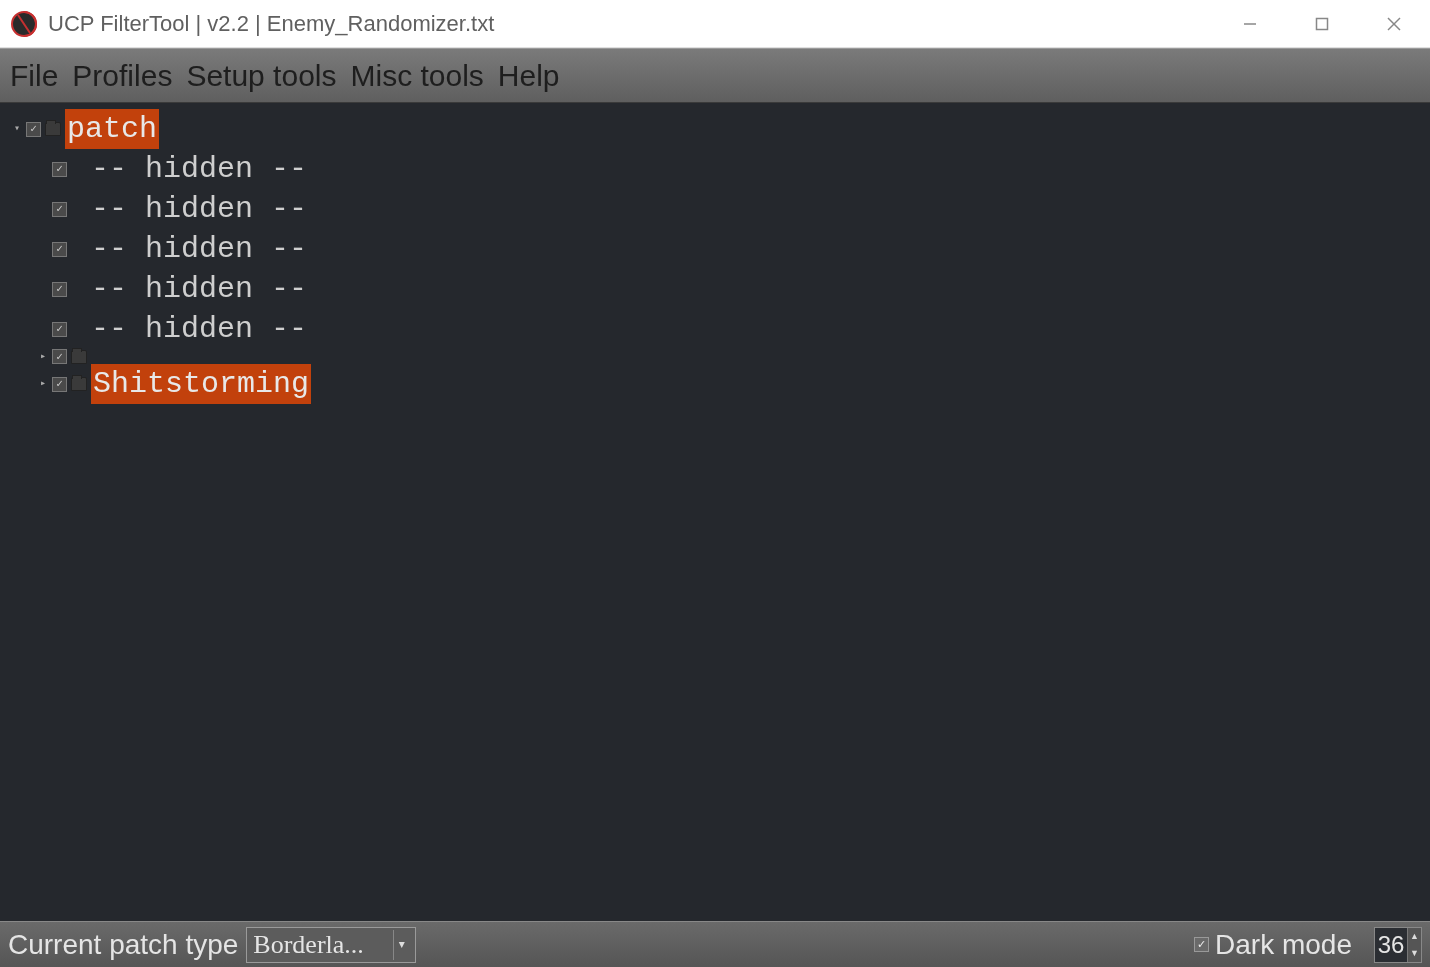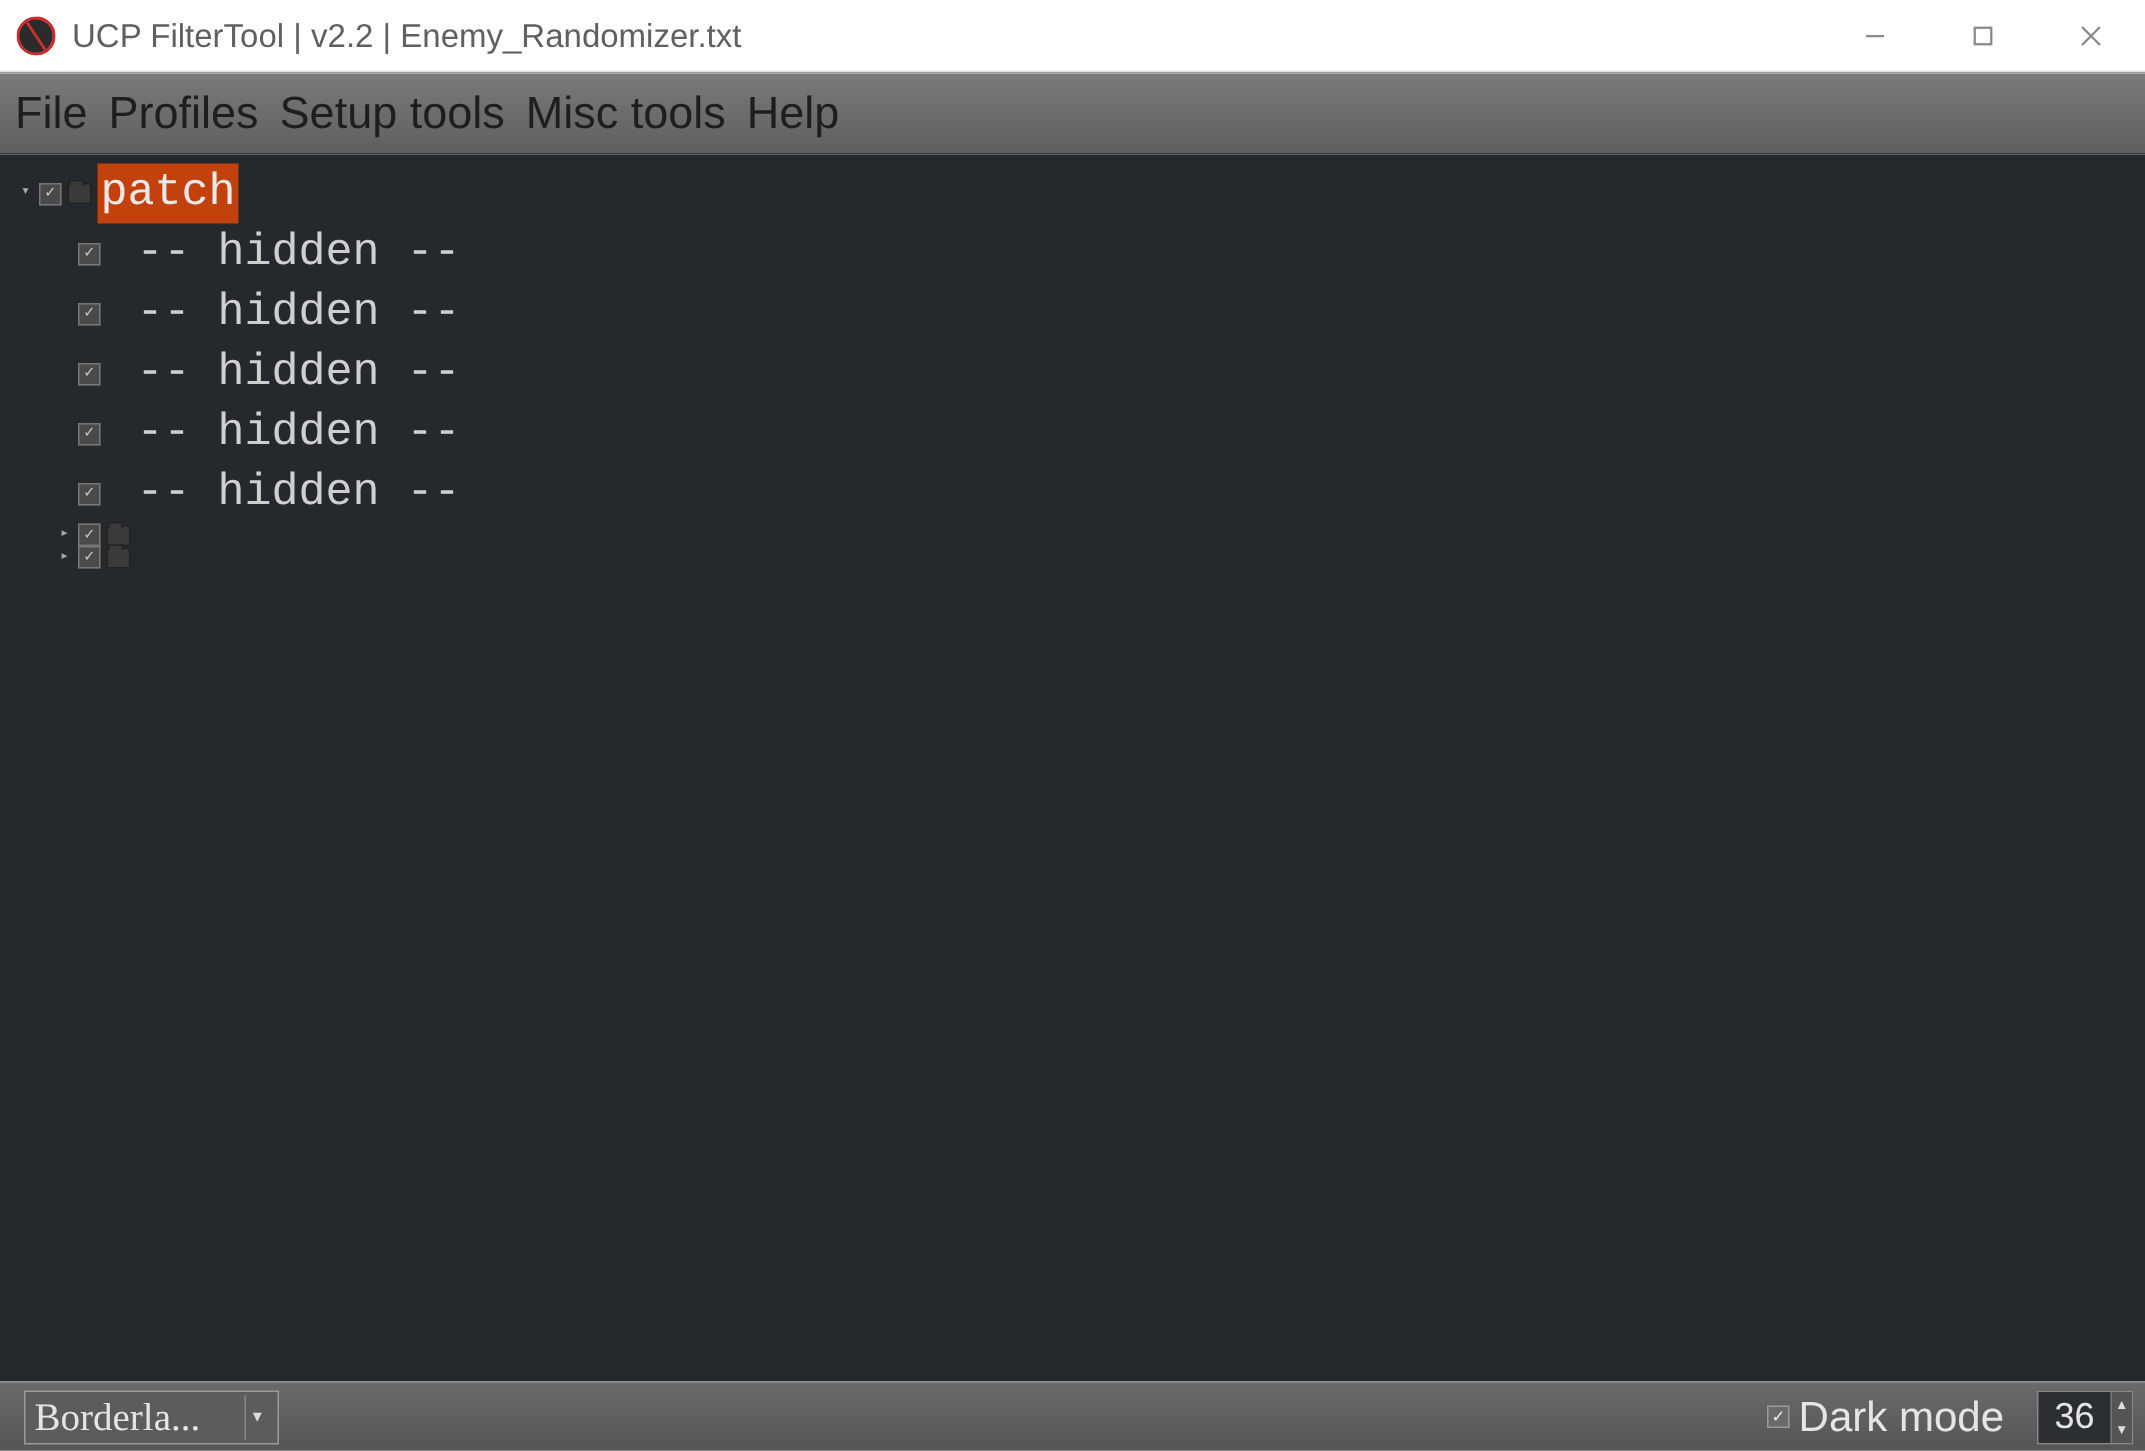--- a/index.html
+++ b/index.html
@@ -163,21 +163,21 @@
     color: #eee;
     margin-right: 6px;
   }
   .font-spinner {
     margin-left: 6px;
     background: #2b2e33;
     border: 1px solid #888;
     color: #e5e5e5;
     font-size: 24px;
     height: 36px;
-    width: 64px;
+    width: 48px;
     display: flex;
     align-items: stretch;
     text-align: right;
   }
   .font-spinner .val { flex:1; display:flex; align-items:center; justify-content:center; overflow:hidden; }
   .font-spinner .arrows {
     width: 14px;
     display: flex; flex-direction: column;
     border-left: 1px solid #777;
     background: #555;
@@ -266,24 +266,26 @@
     </div>
     <div class="tree-row indent-1">
       <span class="expander">▸</span>
       <span class="checkbox">✓</span>
       <span class="folder-icon"></span>
     </div>
     <div class="tree-row indent-1">
       <span class="expander">▸</span>
       <span class="checkbox">✓</span>
       <span class="folder-icon"></span>
+      <span class="node-label selected">Shitstorming</span>
     </div>
   </div>
 
 <div class="statusbar">
+  <span>Current patch type</span>
   <div class="patch-select">
     <span>Borderla...</span>
     <span class="select-arrow">▾</span>
   </div>
   <div class="spacer"></div>
   <span class="dm-check">✓</span>
   <span>Dark mode</span>
   <span style="width:16px"></span>
   <div class="font-spinner">
     <div class="val">36</div>

